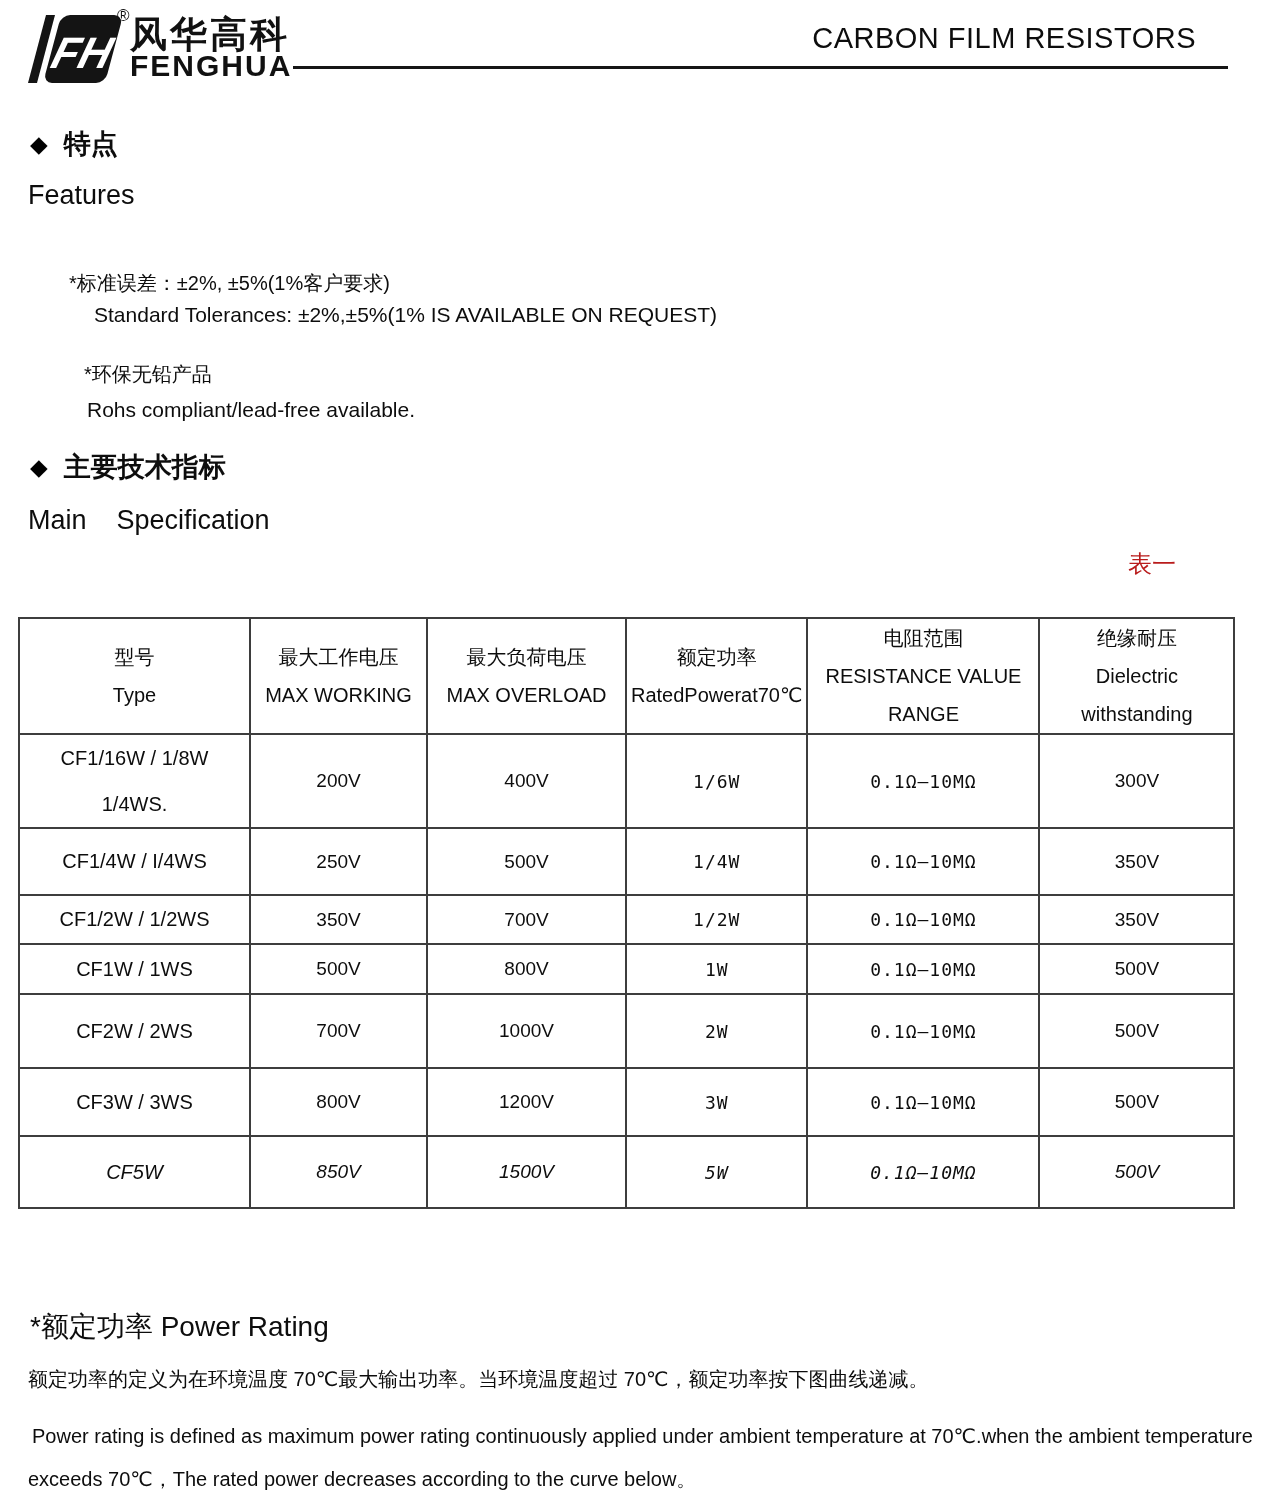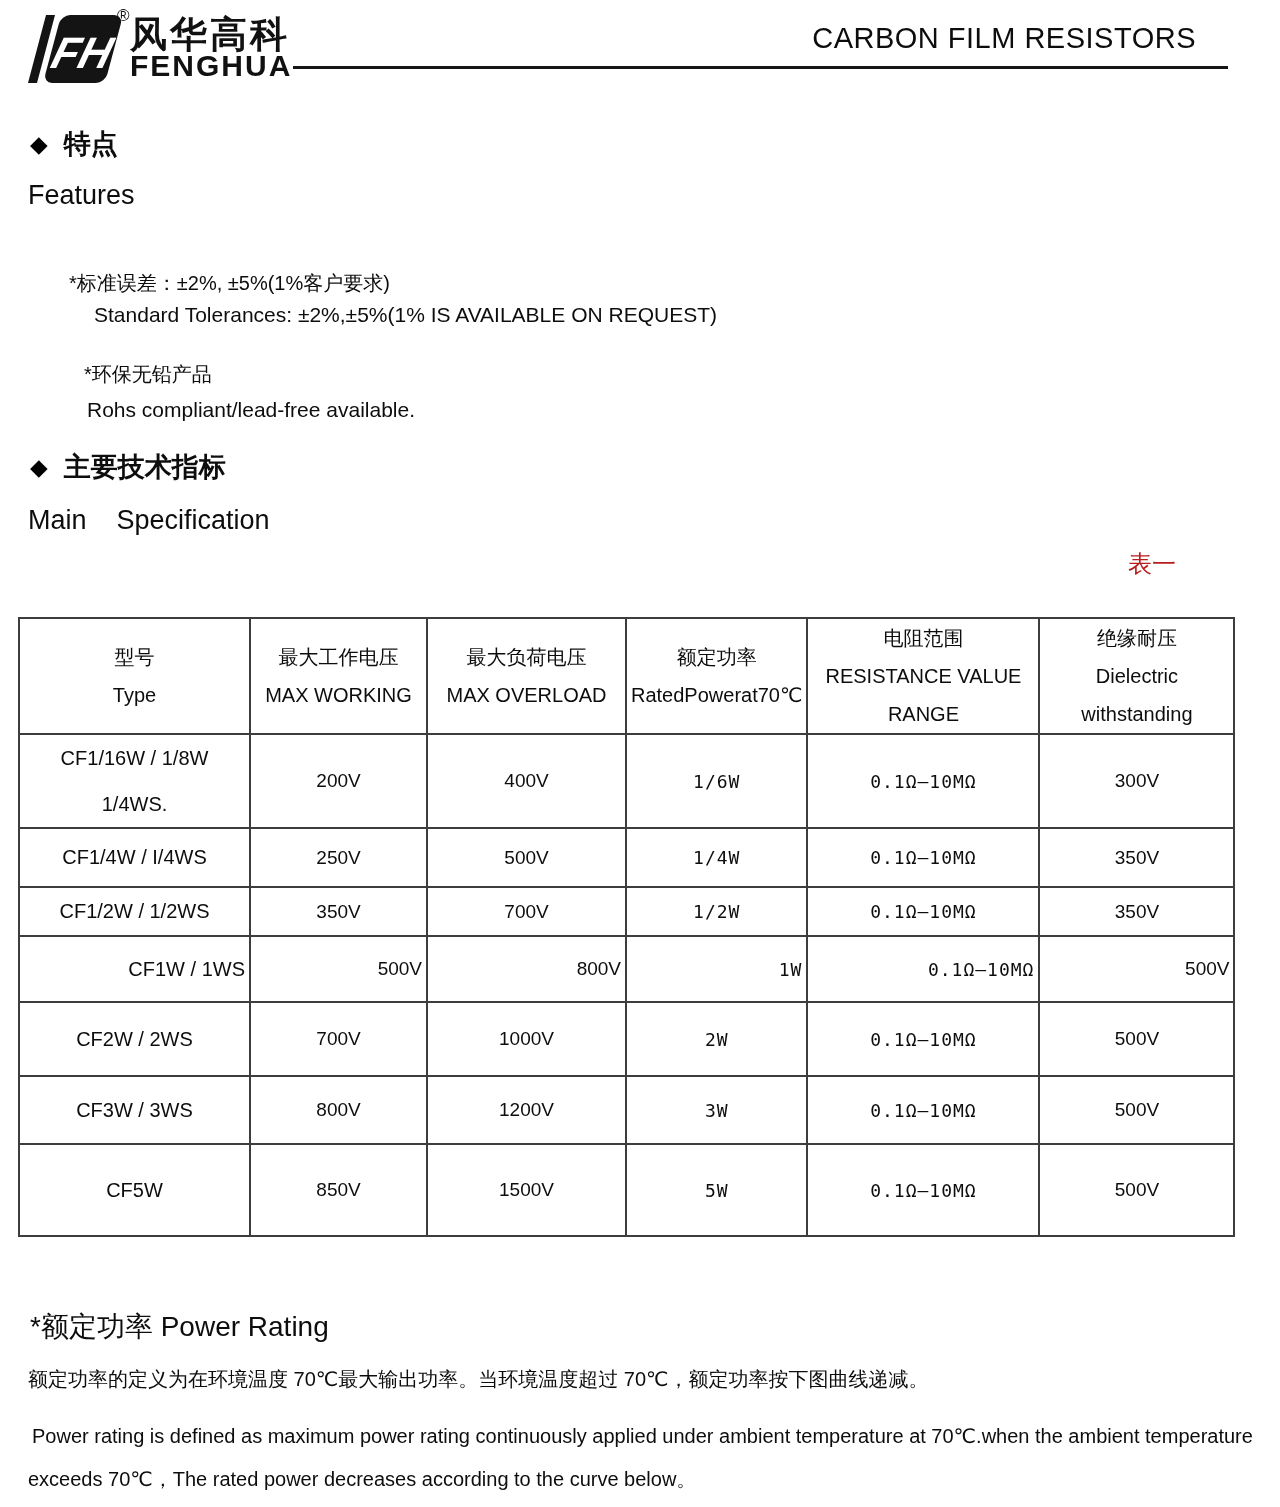--- a/index.html
+++ b/index.html
@@ -34,23 +34,23 @@
 
   
   .spec-table { position:absolute; left:18px; top:617px; border-collapse:collapse; table-layout:fixed; }
   .spec-table td, .spec-table th { border:2px solid #3d3d3d; text-align:center; vertical-align:middle; padding:0 4px; font-weight:400; }
   .spec-table thead th { height:114px; }
   .hdr-line { display:block; line-height:38px; font-size:20px; color:#0d0d0d; }
   .type-cell { font-size:20px; color:#0d0d0d; }
   .type-cell .tline { display:block; line-height:46px; }
   .v-cell { font-size:19px; color:#0d0d0d; }
   .m-cell { font-size:18px; color:#0d0d0d; font-family:"DejaVu Sans Mono","Liberation Mono",monospace; letter-spacing:1px; }
-  .r1 td { height:92px; } .r2 td { height:59px; } .r3 td { height:49px; }
-  .r4 td { height:66px;text-align:right; } .r5 td { height:74px; } .r6 td { height:68px; }
-  .r7 td { height:92px; }
+  .r1 td { height:92px; } .r2 td { height:67px; } .r3 td { height:49px; }
+  .r4 td { height:50px; } .r5 td { height:74px; } .r6 td { height:68px; }
+  .r7 td { height:72px;font-style:italic; }
 
   
   .note-head { position:absolute; left:30px; top:1308px; font-size:28px; color:#0d0d0d; }
   .note-zh { position:absolute; left:28px; top:1366px; font-size:20px; color:#0d0d0d; }
   .note-en1 { position:absolute; left:32px; top:1424px; font-size:20px; color:#0d0d0d; }
   .note-en2 { position:absolute; left:28px; top:1466px; font-size:20px; color:#0d0d0d; }
 </style>
 </head>
 <body>
 

